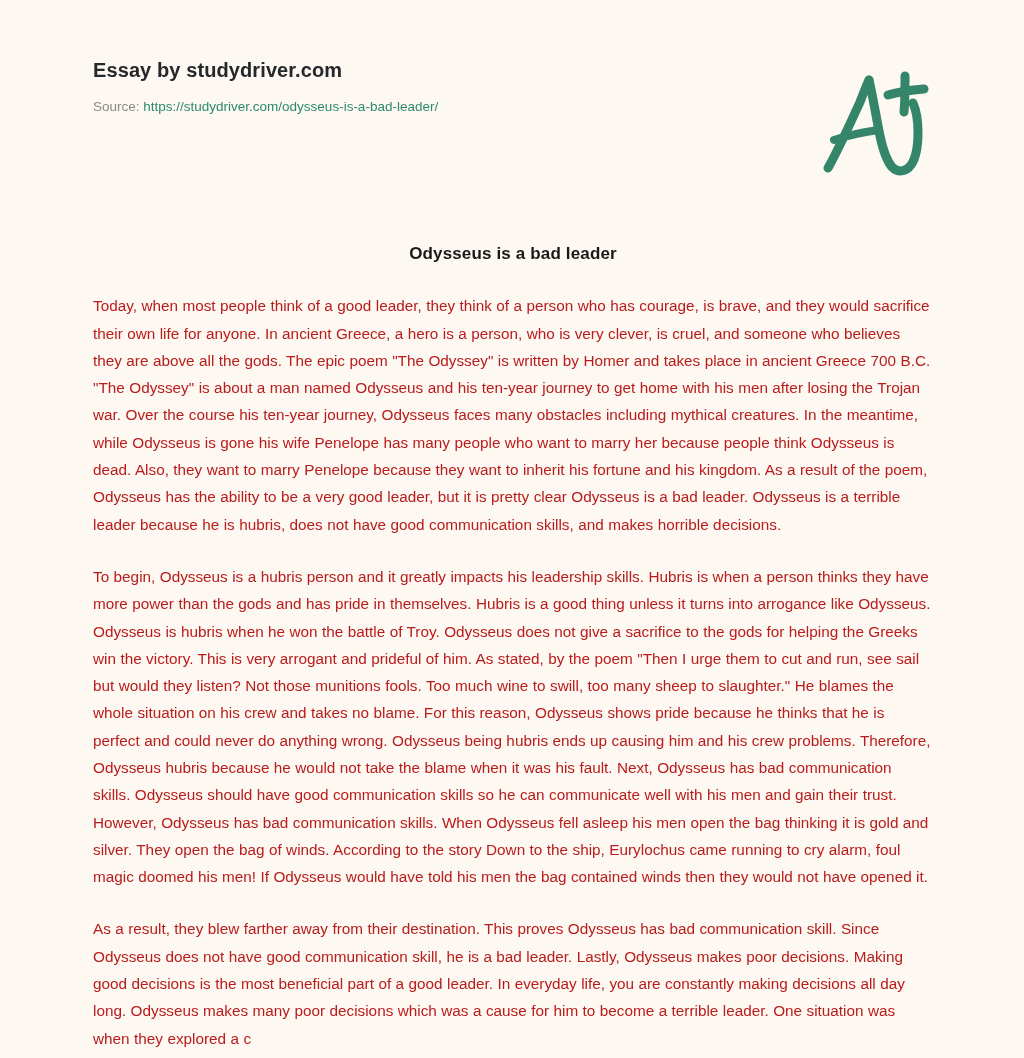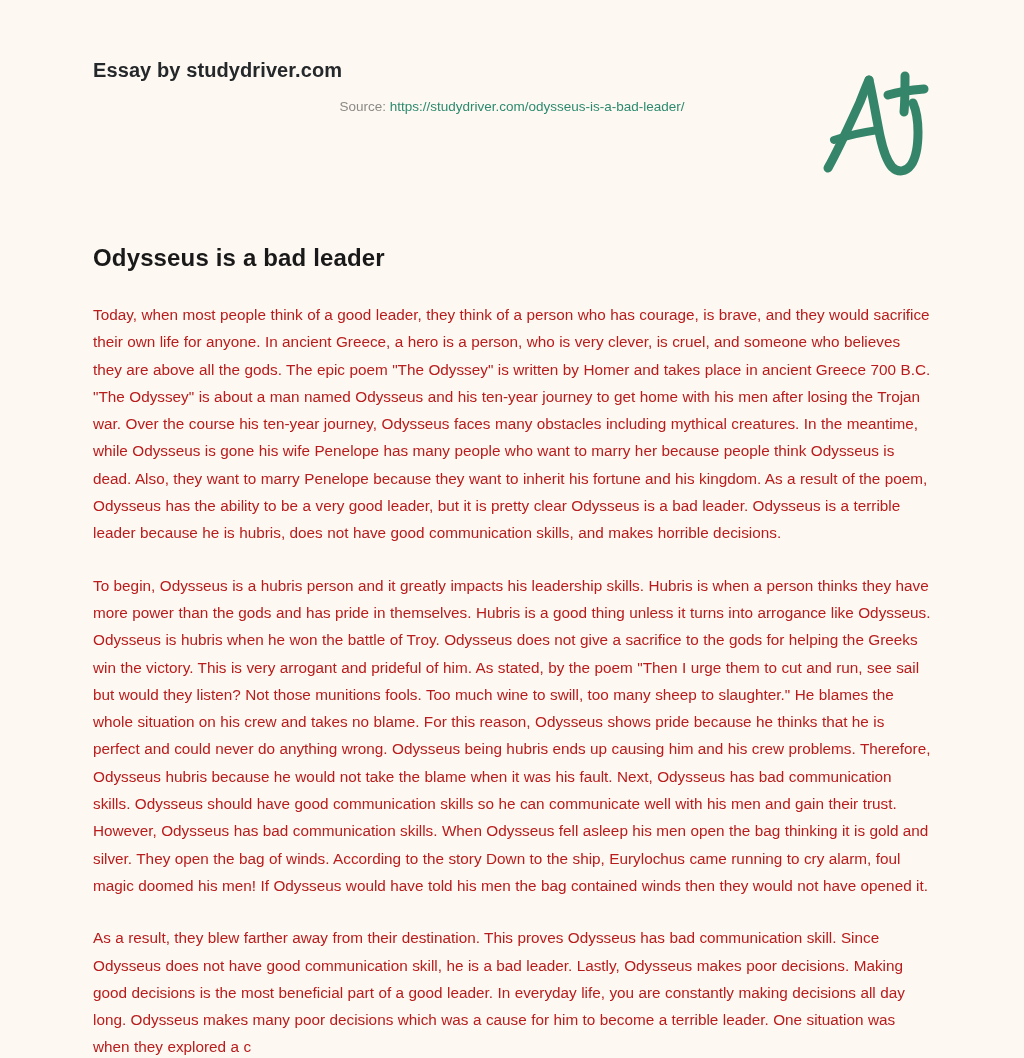--- a/index.html
+++ b/index.html
@@ -37,21 +37,20 @@
     letter-spacing: 0.1px;
     line-height: 1.2;
     margin: 0;
   }
 
   .source-line {
     margin: 16px 0 0 0;
     font-size: 13.5px;
     line-height: 1.3;
     white-space: nowrap;
-    text-align: center;
   }
 
   .source-label {
     color: #8c8a87;
   }
 
   .source-url {
     color: #2d8a70;
     text-decoration: none;
   }
@@ -72,26 +71,27 @@
 
   
   .article {
     position: absolute;
     left: 93px;
     top: 243px;
     width: 840px;
   }
 
   .article-title {
-    font-size: 24px;
+    font-size: 17px;
     font-weight: bold;
     color: #191919;
     line-height: 1.25;
     margin: 0 0 28px 0;
     letter-spacing: 0.15px;
+    text-align: center;
   }
 
   .article-body p {
     font-size: 15.3px;
     line-height: 27.3px;
     color: #b91c1c;
     margin: 0 0 25px 0;
     text-align: left;
     word-spacing: 0.2px;
   }

